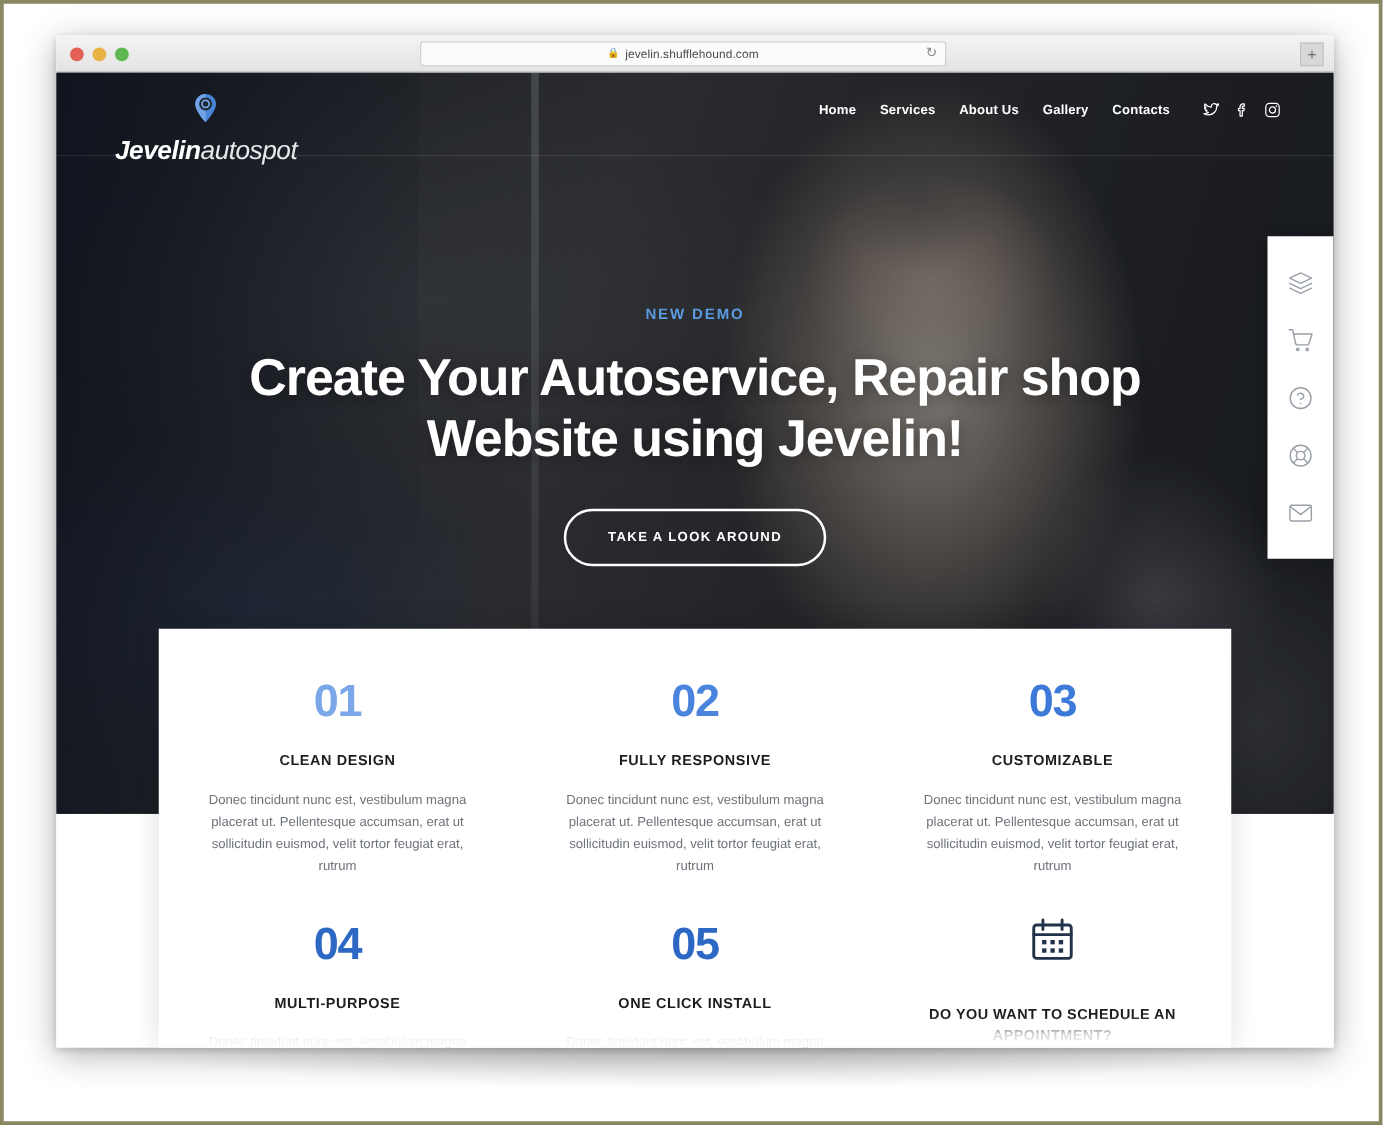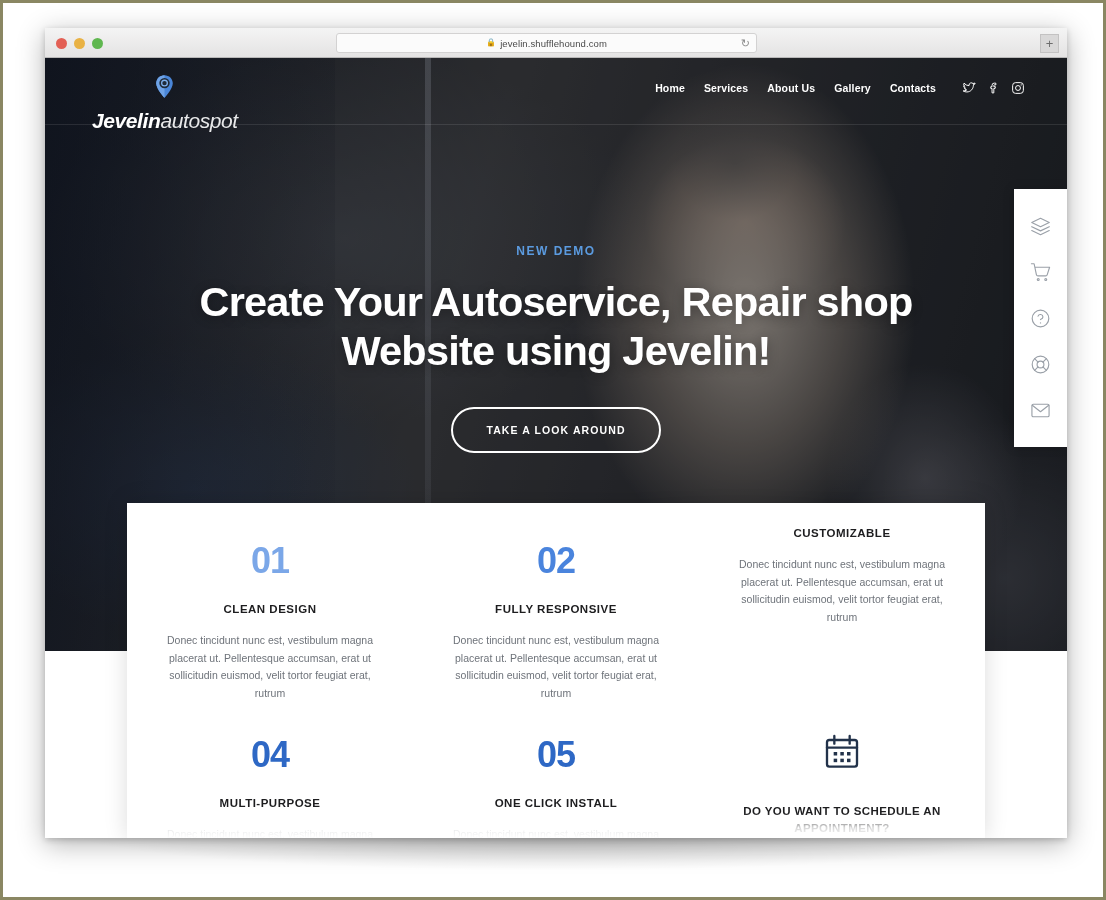--- a/index.html
+++ b/index.html
@@ -355,20 +355,21 @@
             <div class="num" style="color: rgb(123, 167, 232);">01</div>
             <div class="ftitle">CLEAN DESIGN</div>
             <div class="fdesc">Donec tincidunt nunc est, vestibulum magna placerat ut. Pellentesque accumsan, erat ut sollicitudin euismod, velit tortor feugiat erat, rutrum</div>
           </div>
           <div class="feat">
             <div class="num" style="color: rgb(74, 132, 221);">02</div>
             <div class="ftitle">FULLY RESPONSIVE</div>
             <div class="fdesc">Donec tincidunt nunc est, vestibulum magna placerat ut. Pellentesque accumsan, erat ut sollicitudin euismod, velit tortor feugiat erat, rutrum</div>
           </div>
           <div class="feat">
+            <div class="num" style="color: rgb(60, 121, 216);">03</div>
             <div class="ftitle">CUSTOMIZABLE</div>
             <div class="fdesc">Donec tincidunt nunc est, vestibulum magna placerat ut. Pellentesque accumsan, erat ut sollicitudin euismod, velit tortor feugiat erat, rutrum</div>
           </div>
         </div>
 
         <div class="featrow second">
           <div class="feat">
             <div class="num" style="color: rgb(46, 104, 197);">04</div>
             <div class="ftitle">MULTI-PURPOSE</div>
             <div class="fdesc">Donec tincidunt nunc est, vestibulum magna placerat ut. Pellentesque accumsan, erat ut sollicitudin euismod, velit tortor feugiat erat, rutrum</div>

